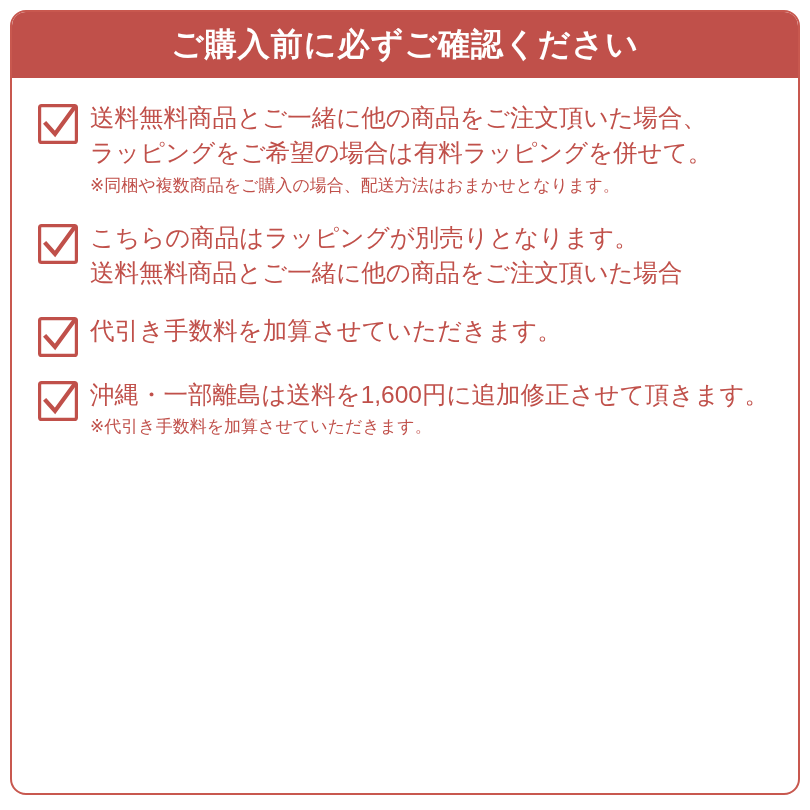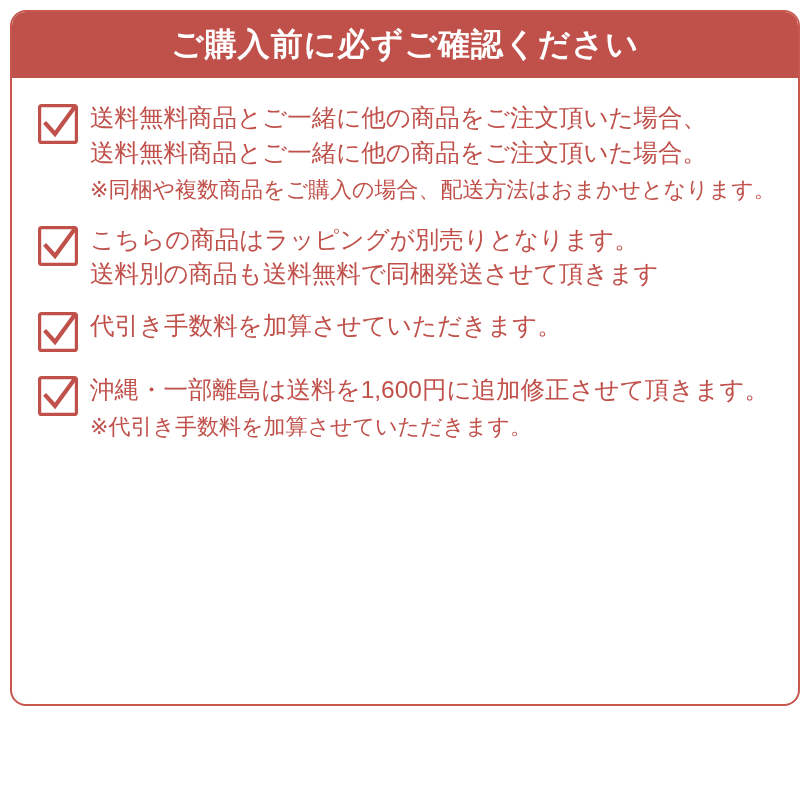--- a/index.html
+++ b/index.html
@@ -11,21 +11,21 @@
   }
   body {
     font-family: "Liberation Sans", "DejaVu Sans", sans-serif;
     color: #c0392b;
   }
   .notice-card {
     position: absolute;
     left: 10px;
     top: 10px;
     width: 790px;
-    height: 696px;
+    height: 785px;
     box-sizing: border-box;
     border: 2px solid #c8584f;
     border-radius: 16px;
     background: #ffffff;
     overflow: hidden;
   }
   .notice-header {
     height: 66px;
     background: #c0504a;
     border-top-left-radius: 13px;
@@ -40,21 +40,21 @@
     font-weight: bold;
     letter-spacing: 1px;
     white-space: nowrap;
   }
   .notice-body {
     padding: 22px 26px 0 26px;
   }
   .notice-item {
     display: flex;
     align-items: flex-start;
-    margin-bottom: 16px;
+    margin-bottom: 22px;
   }
   .check-icon {
     flex: 0 0 auto;
     width: 40px;
     height: 40px;
     margin-right: 12px;
     margin-top: 4px;
   }
   .check-icon svg {
     display: block;
@@ -63,21 +63,21 @@
     flex: 1 1 auto;
     padding-top: 1px;
   }
   .item-line {
     font-size: 24.5px;
     line-height: 1.42;
     color: #c0504a;
     white-space: nowrap;
   }
   .item-note {
-    font-size: 22px;
+    font-size: 17px;
     line-height: 1.5;
     color: #c0504a;
     margin-top: 2px;
     white-space: nowrap;
   }
   .item-2 { }
   .item-3 { margin-bottom: 20px; }
   .item-4 { margin-bottom: 0; }
 </style>
 </head>
@@ -93,35 +93,35 @@
 
     <div class="notice-item item-1">
       <span class="check-icon">
         <svg width="40" height="40" viewBox="0 0 40 40">
           <rect x="1.6" y="1.6" width="36.8" height="36.8" rx="2" fill="none" stroke="#c0504a" stroke-width="3.2"></rect>
           <path d="M8 20 L17 30 L36 4" fill="none" stroke="#c0504a" stroke-width="4.2" stroke-linecap="square" stroke-linejoin="miter"></path>
         </svg>
       </span>
       <div class="item-text">
         <div class="item-line">送料無料商品とご一緒に他の商品をご注文頂いた場合、</div>
-        <div class="item-line">送料無料商品とご一緒に他の商品をご注文頂いた場合。</div>
+        <div class="item-line">ラッピングをご希望の場合は有料ラッピングを併せて。</div>
         <div class="item-note">※同梱や複数商品をご購入の場合、配送方法はおまかせとなります。</div>
       </div>
     </div>
 
     <div class="notice-item item-2">
       <span class="check-icon">
         <svg width="40" height="40" viewBox="0 0 40 40">
           <rect x="1.6" y="1.6" width="36.8" height="36.8" rx="2" fill="none" stroke="#c0504a" stroke-width="3.2"></rect>
           <path d="M8 20 L17 30 L36 4" fill="none" stroke="#c0504a" stroke-width="4.2" stroke-linecap="square" stroke-linejoin="miter"></path>
         </svg>
       </span>
       <div class="item-text">
         <div class="item-line">こちらの商品はラッピングが別売りとなります。</div>
-        <div class="item-line">送料別の商品も送料無料で同梱発送させて頂きます</div>
+        <div class="item-line">送料無料商品とご一緒に他の商品をご注文頂いた場合</div>
       </div>
     </div>
 
     <div class="notice-item item-3">
       <span class="check-icon">
         <svg width="40" height="40" viewBox="0 0 40 40">
           <rect x="1.6" y="1.6" width="36.8" height="36.8" rx="2" fill="none" stroke="#c0504a" stroke-width="3.2"></rect>
           <path d="M8 20 L17 30 L36 4" fill="none" stroke="#c0504a" stroke-width="4.2" stroke-linecap="square" stroke-linejoin="miter"></path>
         </svg>
       </span>

